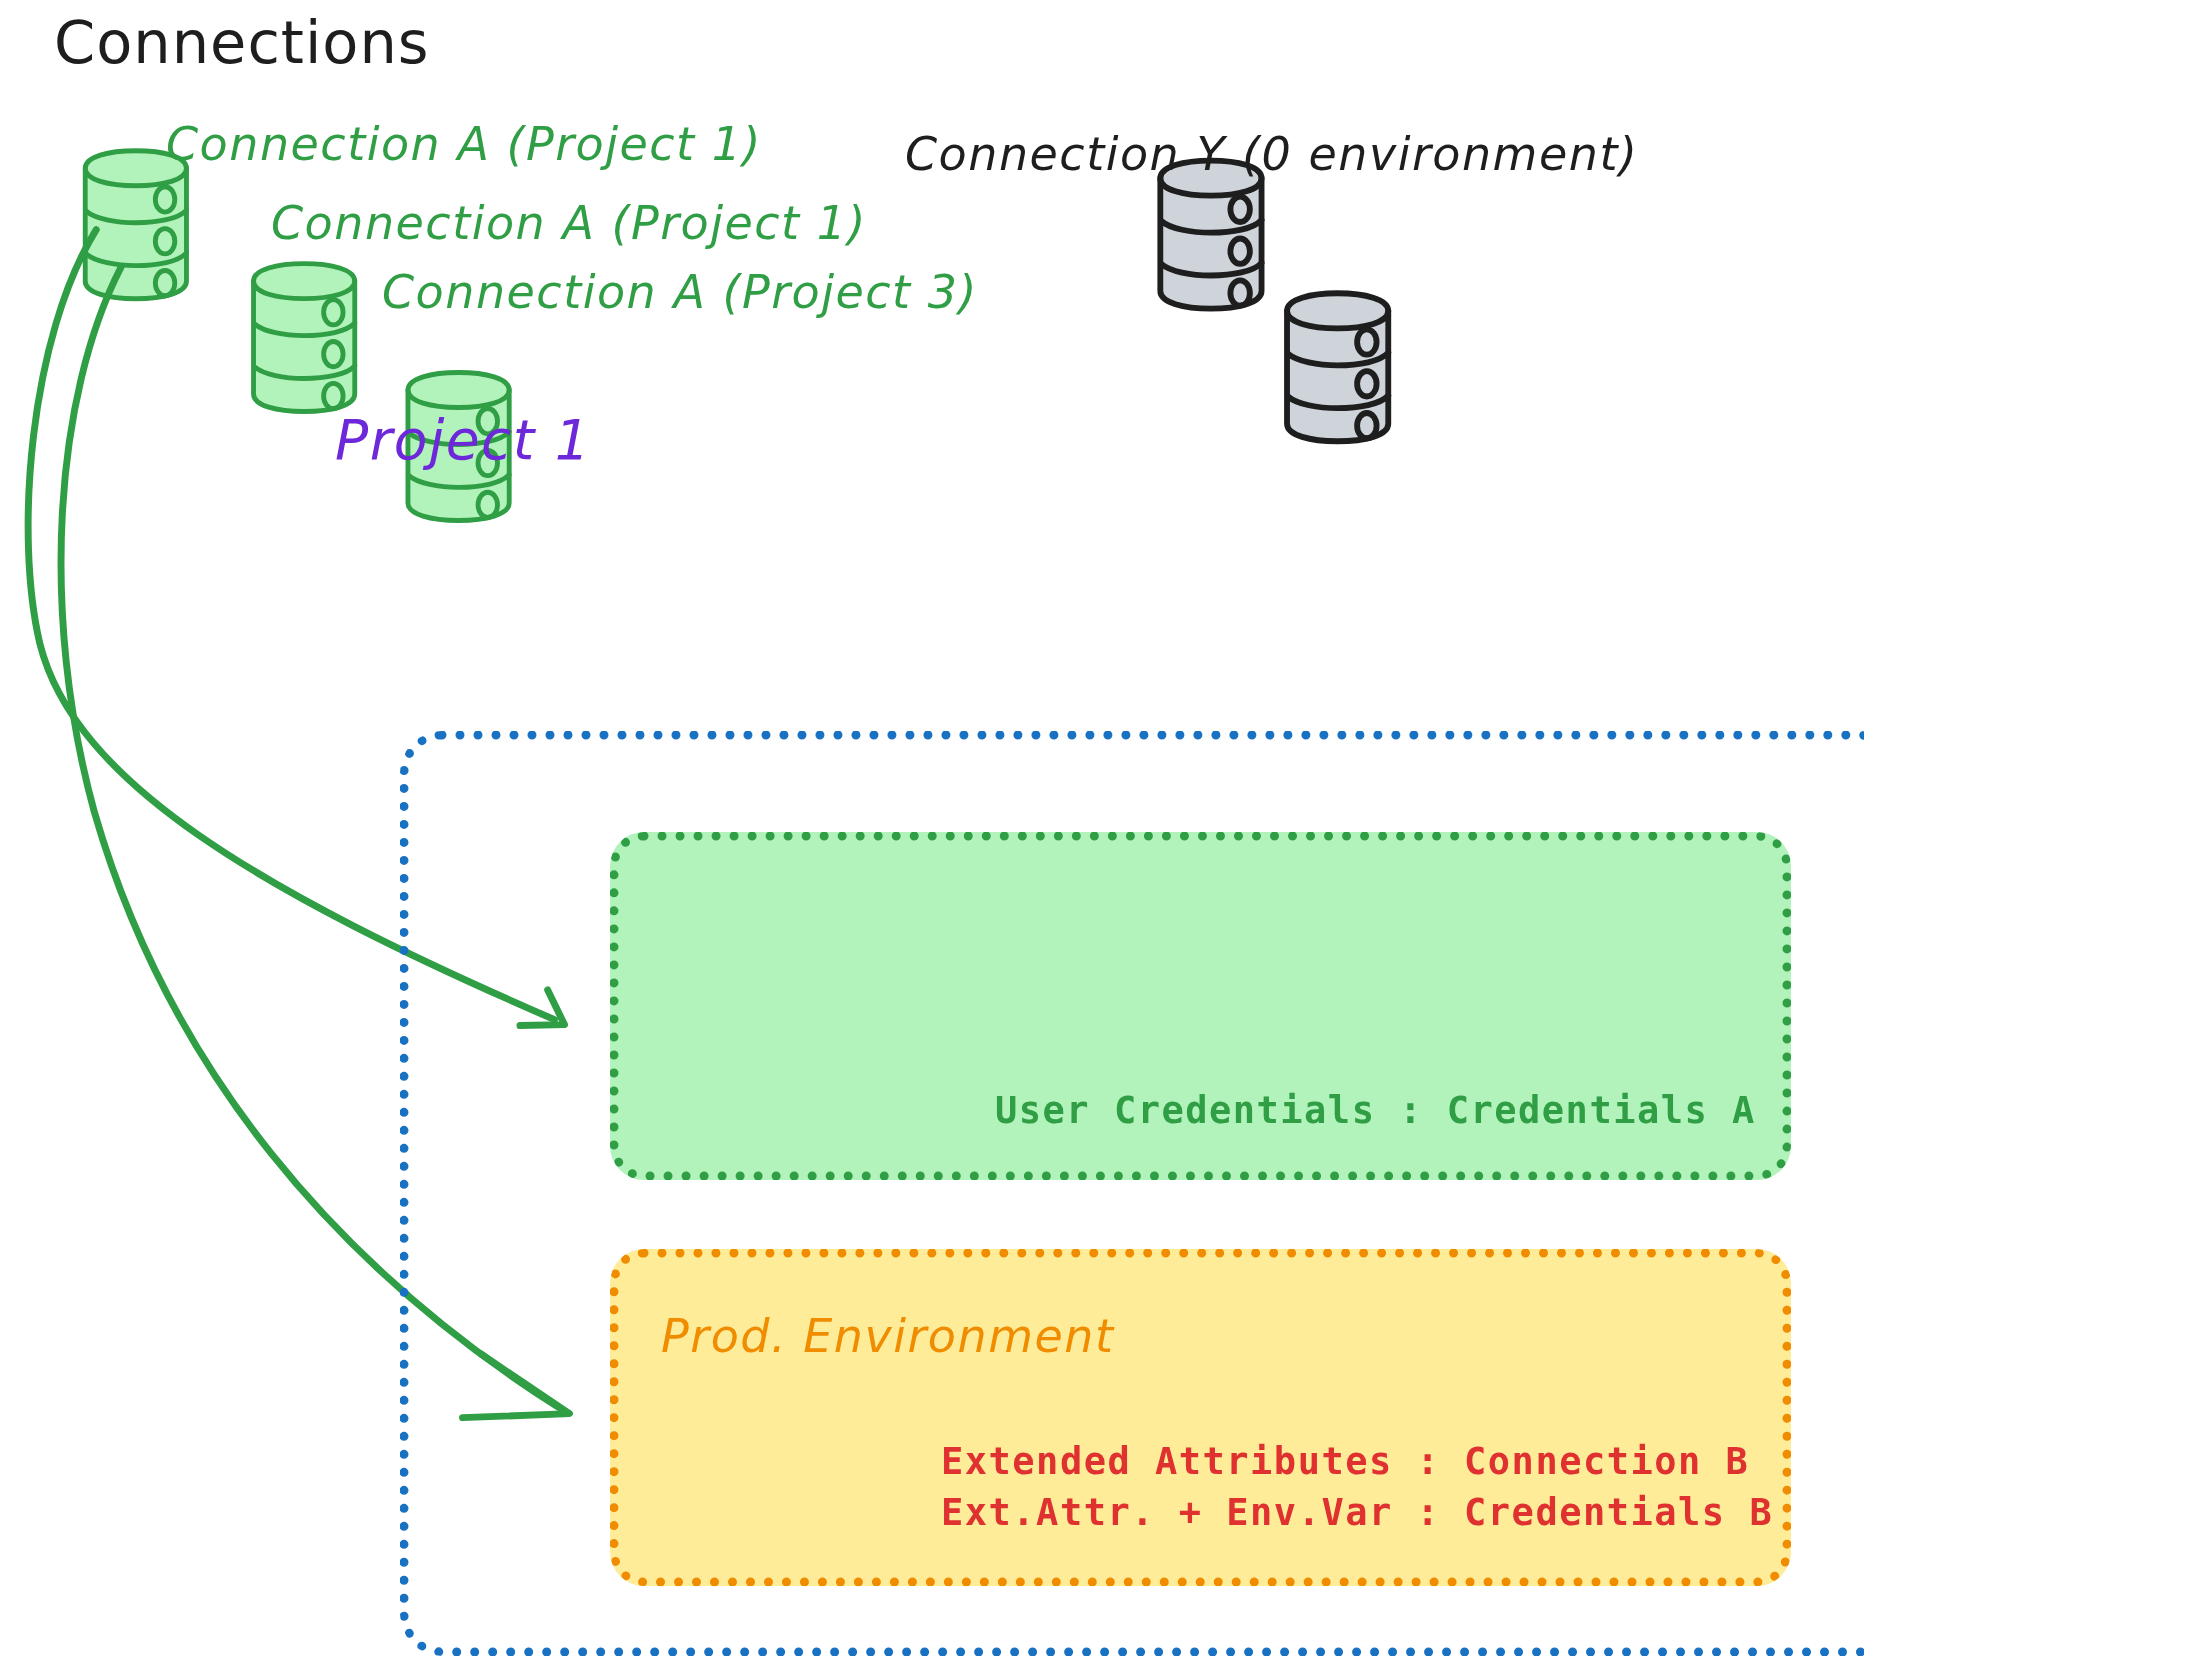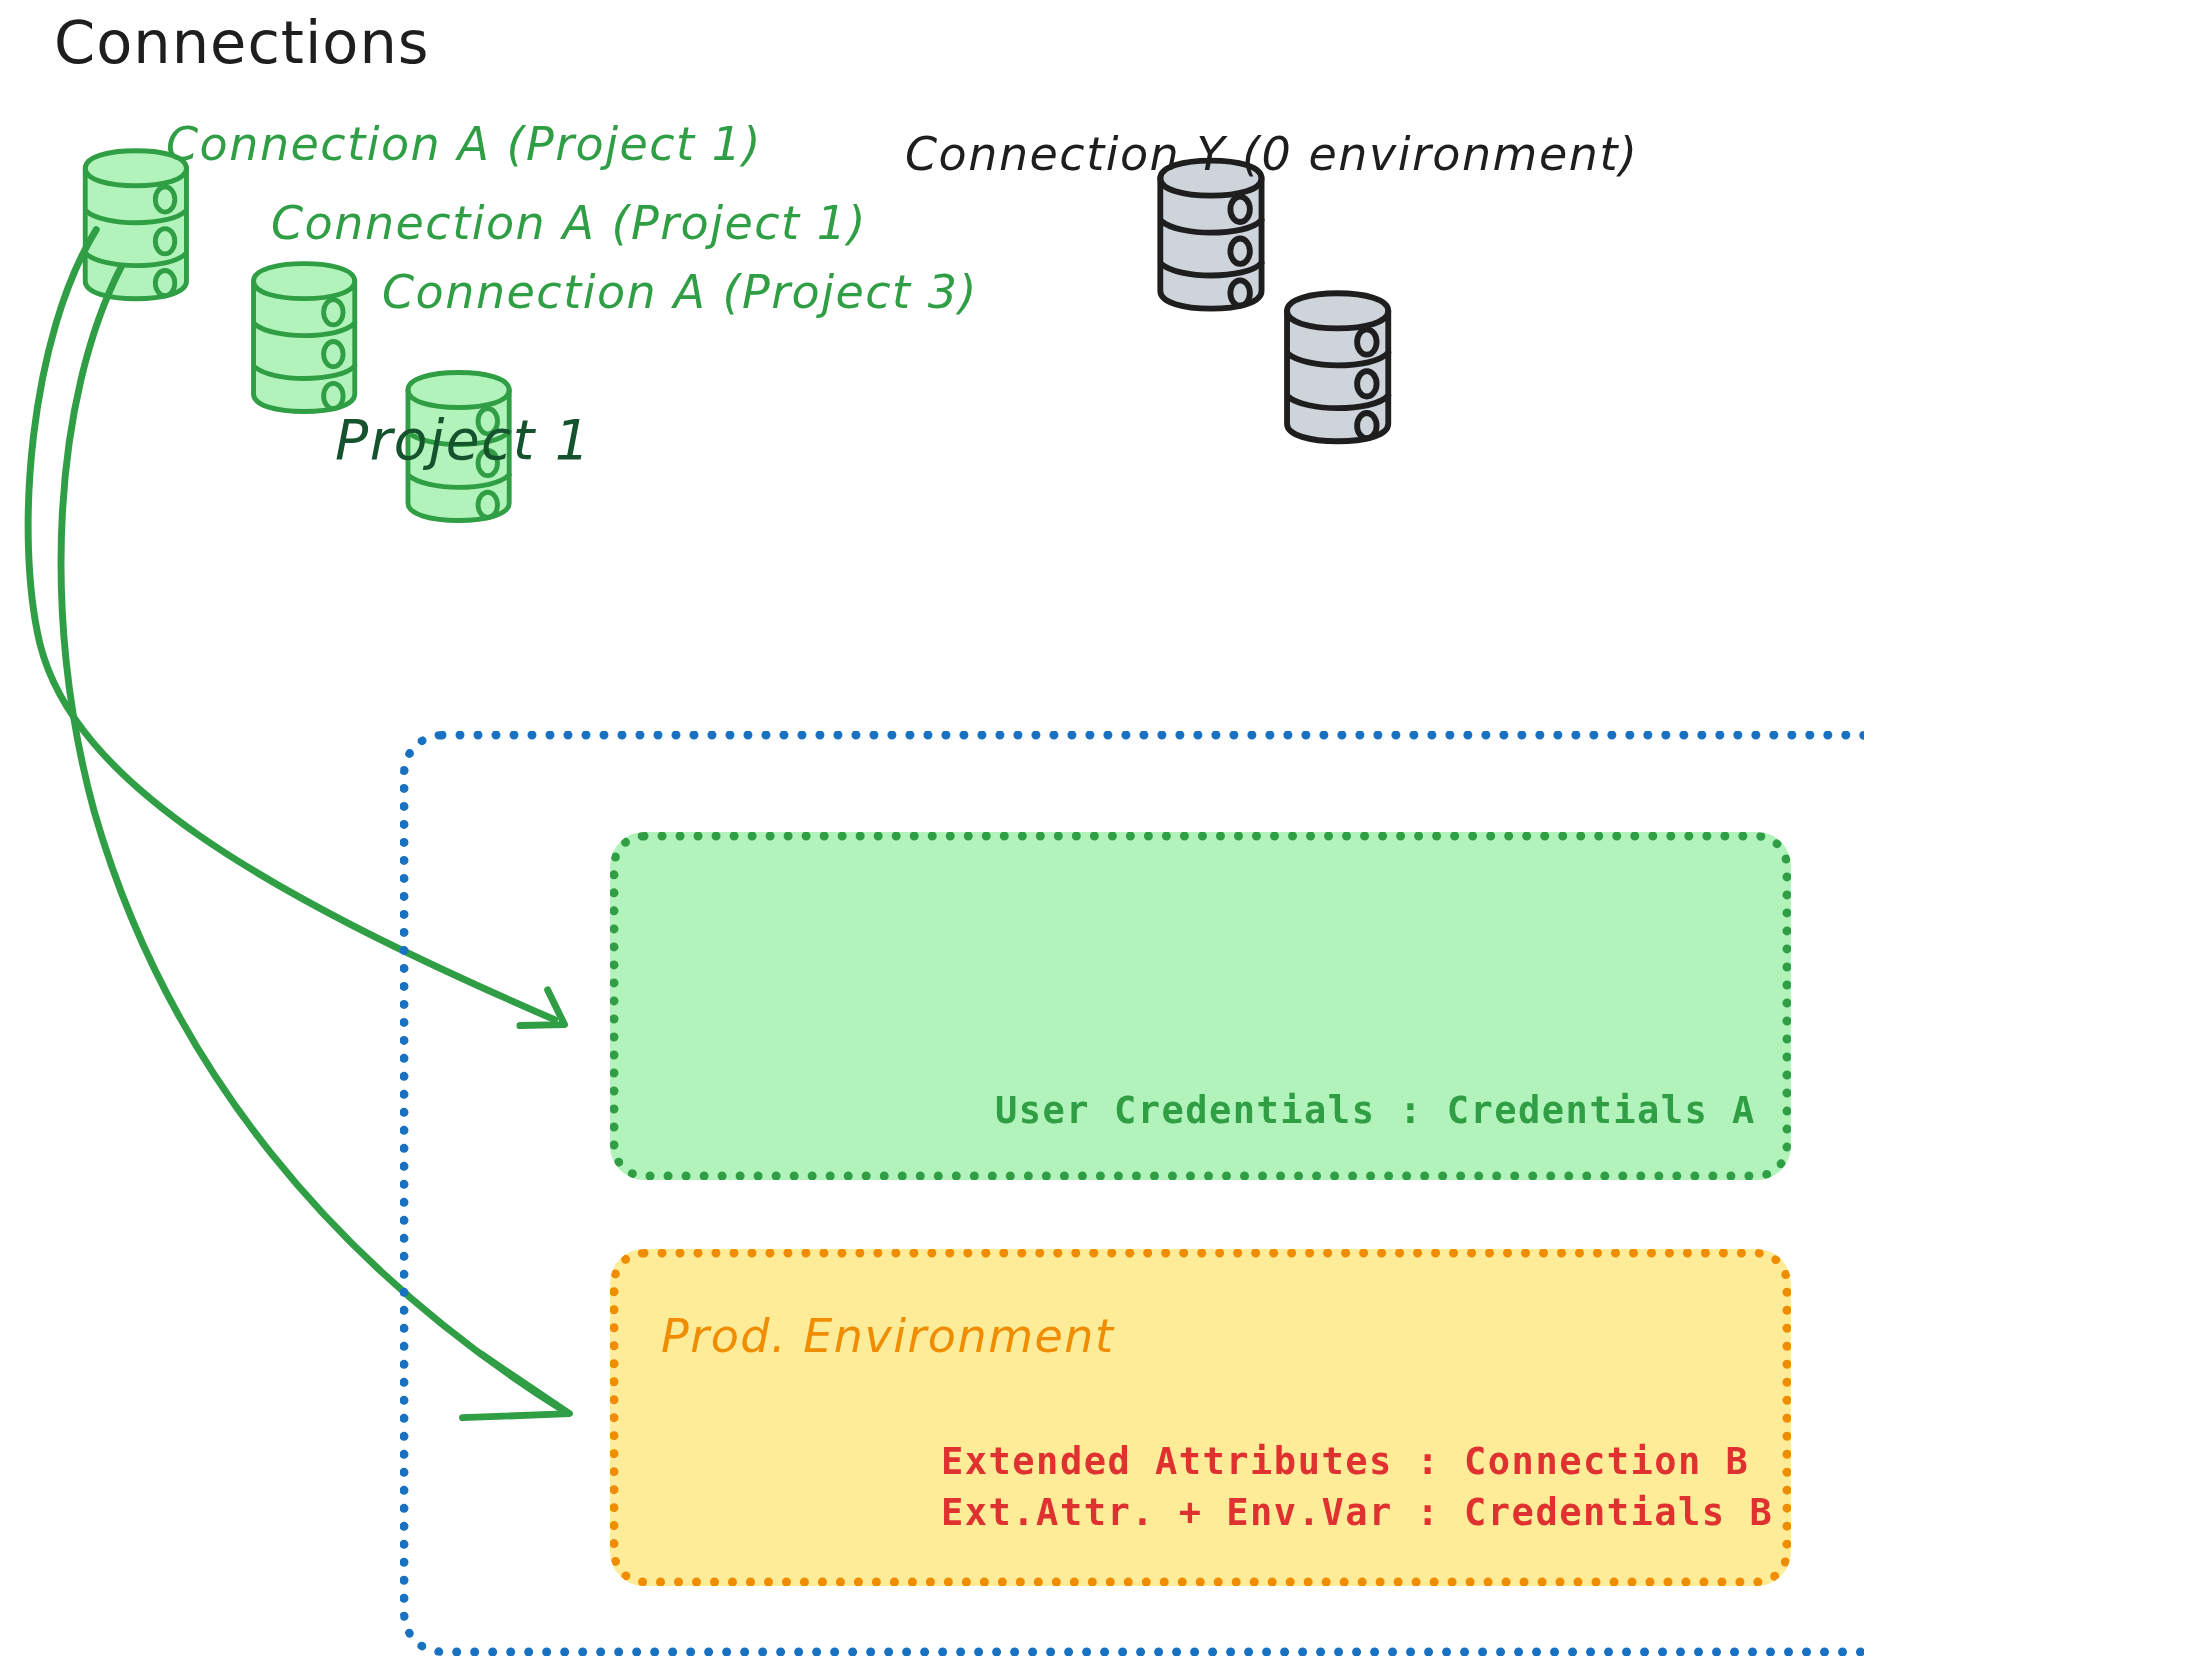--- a/index.html
+++ b/index.html
@@ -64,21 +64,21 @@
     color: #1e1e1e;
     font-style: italic;
     letter-spacing: 1.5px;
     margin-left: 9px;
   }
 
   #title-project1 {
     left: 335px;
     top: 408px;
     font-size: 55px;
-    color: #14532d;
+    color: #6d28d9;
     font-style: italic;
     letter-spacing: 1.5px;
   }
 
   
   .dotted-box {
     position: absolute;
     box-sizing: border-box;
   }
   #project-box {

